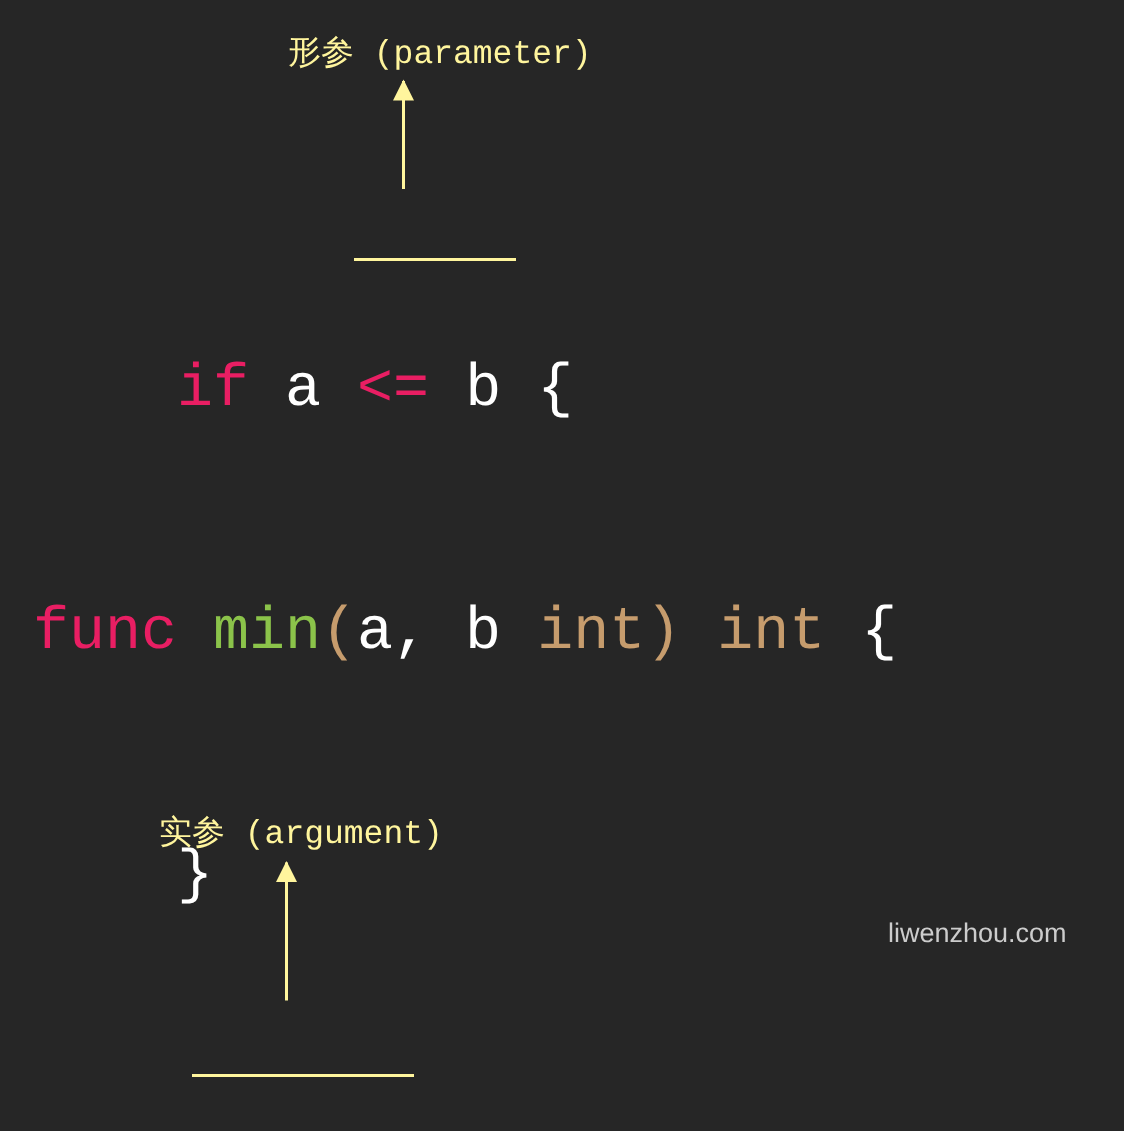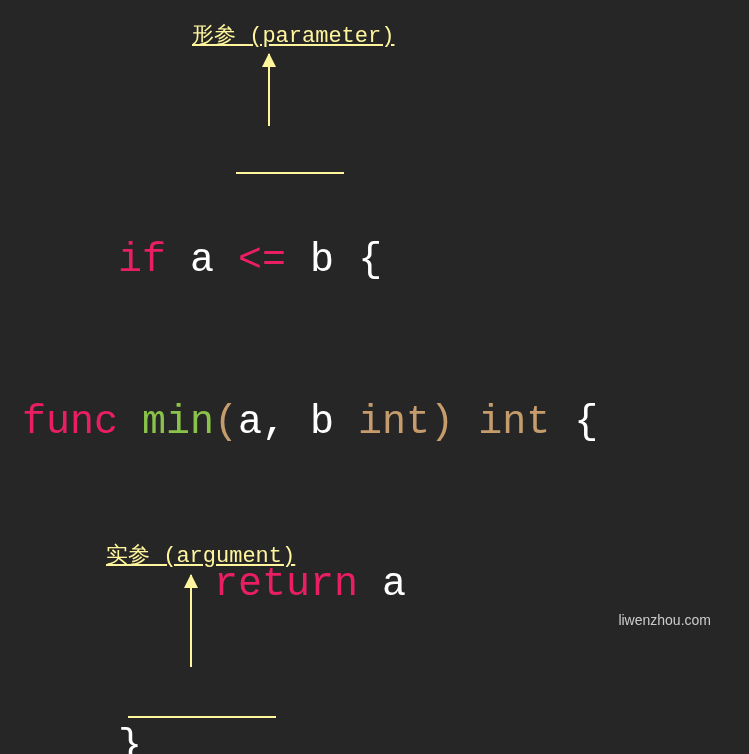--- a/index.html
+++ b/index.html
@@ -10,21 +10,20 @@
       position: relative;
       font-family: 'Consolas', 'Monaco', 'Courier New', monospace;
       overflow: hidden;
     }
     .annotation {
       color: #fff59d;
       font-size: 22px;
       font-weight: 500;
       position: absolute;
       white-space: nowrap;
-      text-decoration: underline;
     }
     .arrow {
       position: absolute;
       width: 2px;
       background: #fff59d;
     }
     .arrow::before {
       content: '';
       position: absolute;
       top: -1px;
@@ -55,36 +54,35 @@
     .op { color: #e91e63; }
     .kw-return { color: #e91e63; }
     .underline {
       position: absolute;
       height: 2px;
       background: #fff59d;
     }
     .watermark {
       position: absolute;
       color: #cccccc;
-      font-size: 14px;
+      font-size: 18px;
       font-family: Arial, sans-serif;
       margin-left: 10px;
     }
   </style>
 </head>
 <body>
 
 <div class="annotation" style="left: 192px; top: 20px;">形参 (parameter)</div>
 
 <div class="arrow" style="left: 268px; top: 54px; height: 72px;"></div>
 
 <div class="code-block" style="left: 22px; top: 126px;">
   <div class="code-line">    <span class="kw-if">if</span> <span class="var">a</span> <span class="op">&lt;=</span> <span class="var">b</span> <span class="brace">{</span></div>
   <div class="code-line"><span class="kw-func">func</span> <span class="fn-name">min</span><span class="paren">(</span><span class="param">a, b</span> <span class="type">int</span><span class="paren">)</span> <span class="type">int</span> <span class="brace">{</span></div>
-  <div class="code-line">        <span class="kw-return">return</span> <span class="var">a</span></div>
   <div class="code-line">    <span class="brace">}</span></div>
   
   
 </div>
 
 <div class="underline" style="left: 236px; top: 172px; width: 108px;"></div>
 
 <div class="annotation" style="left: 106px; top: 540px; text-align: right;">实参 (argument)</div>
 
 <div class="arrow" style="left: 190px; top: 575px; height: 92px;"></div>

